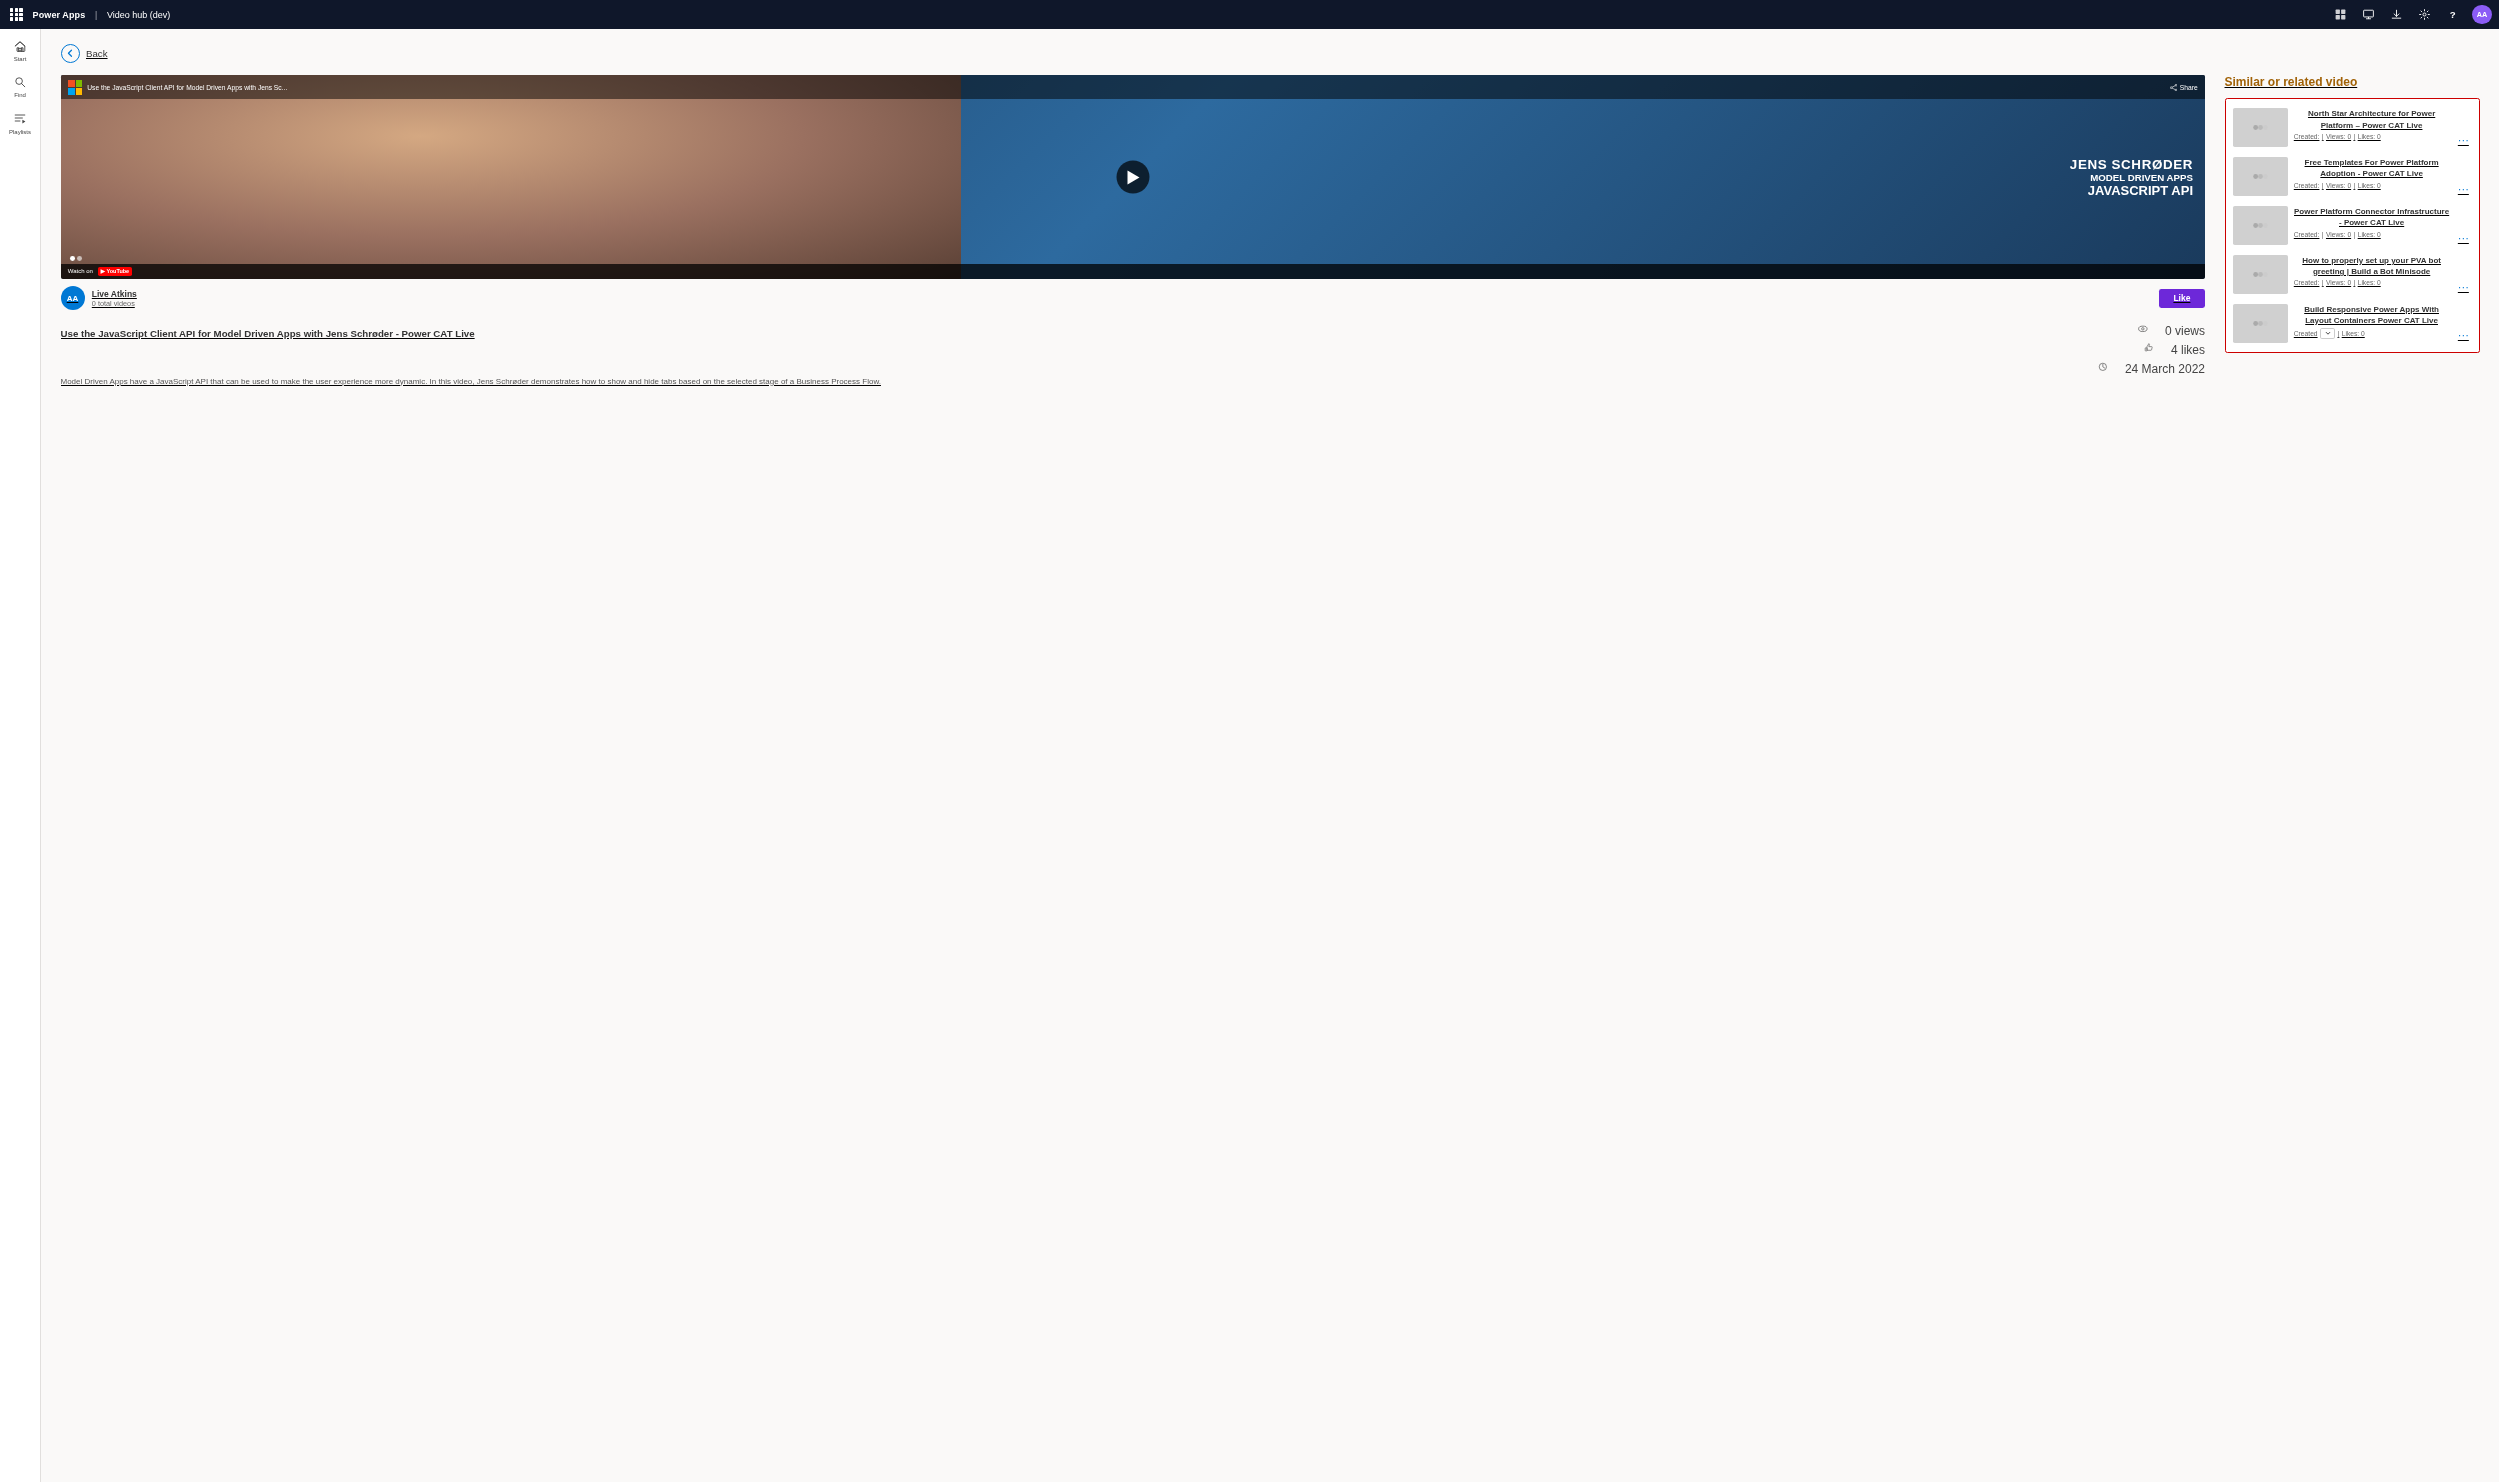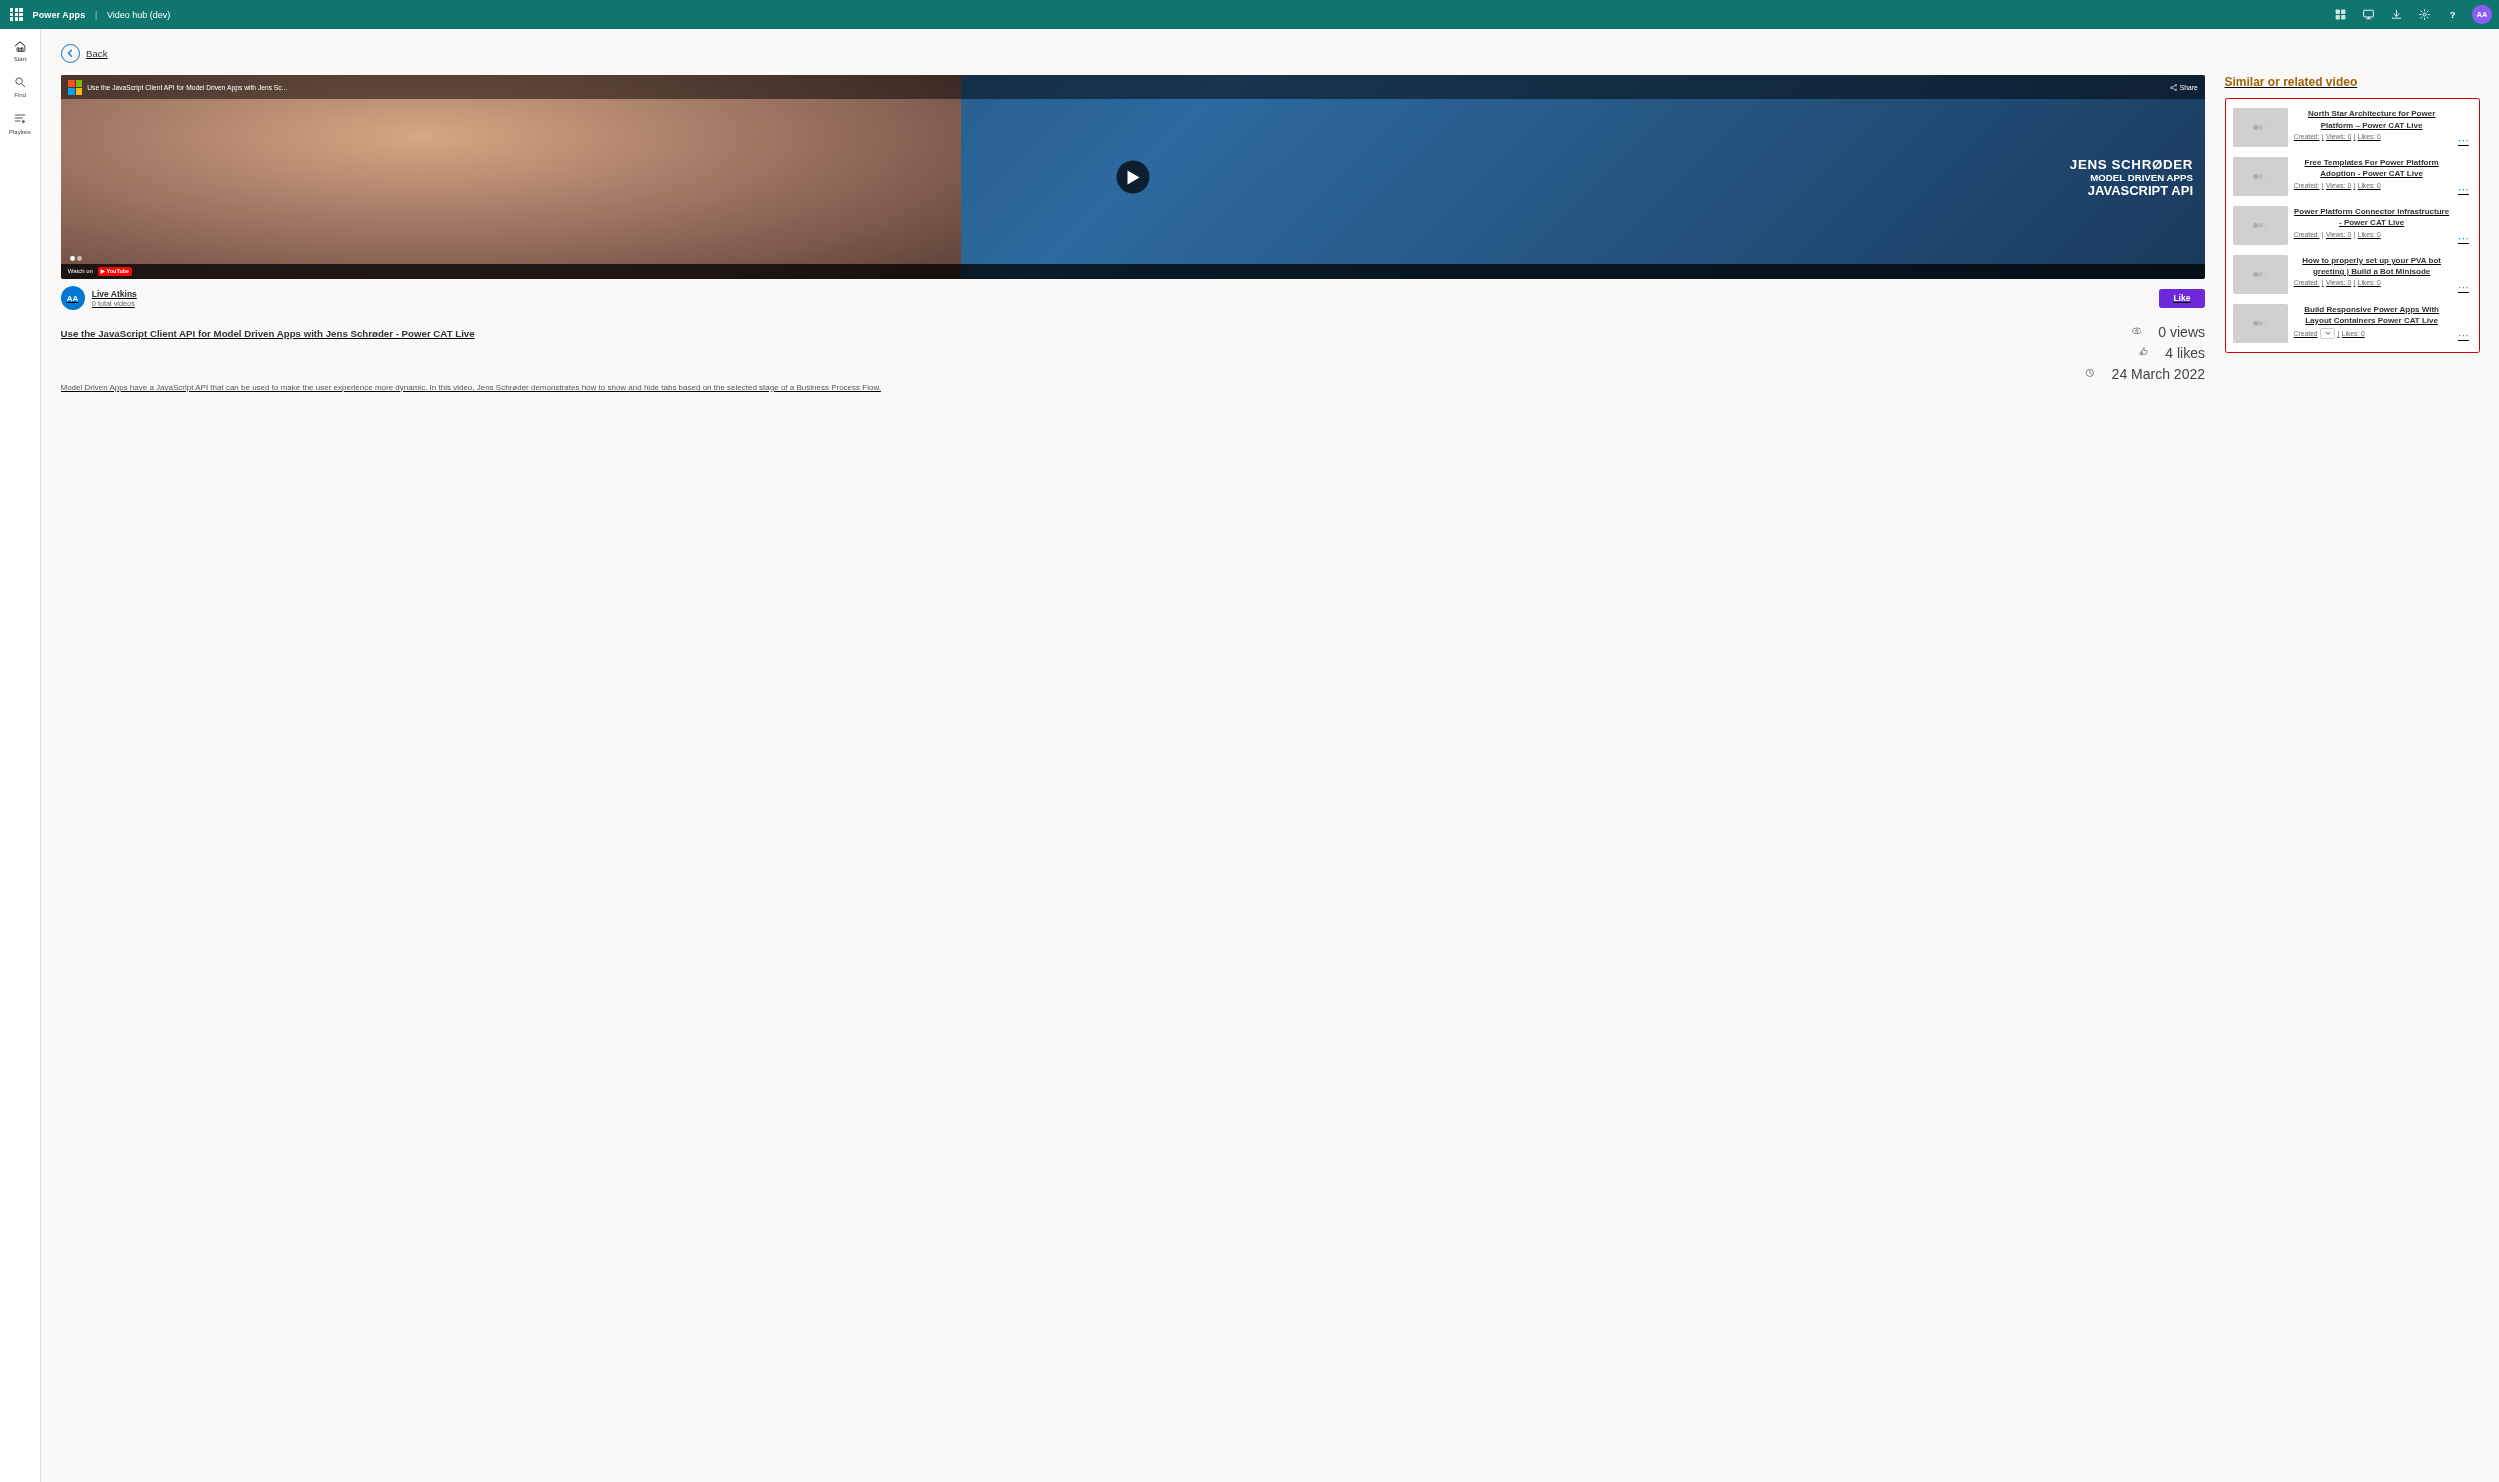--- a/index.html
+++ b/index.html
@@ -1,20 +1,20 @@
 <!DOCTYPE html>
 <html style="font-size:9.7px"><head>
   <meta charset="utf-8">
   <style>
     * { box-sizing: border-box; margin: 0; padding: 0; }
     body { font-family: 'Segoe UI', Arial, sans-serif; background: #f3f2f1; overflow: hidden; }
 
     
     .top-nav {
-      background: #0f766e;
+      background: #0f172a;
       height: 29px;
       display: flex;
       align-items: center;
       padding: 0 7.3px;
       gap: 7.3px;
       color: white;
     }
     .nav-waffle {
       width: 18px; height: 18px;
       display: flex; align-items: center; justify-content: center;
@@ -241,21 +241,21 @@
     
     .video-title { font-size: 9.7px; font-weight: 600; color: #333; margin-top: 8.5px; line-height: 1.4; }
     .video-stats {
       display: flex;
       flex-direction: column;
       gap: 4.9px;
       margin-top: 4.9px;
       float: right;
       text-align: right;
     }
-    .stat-row { display: flex; align-items: center; gap: 17px; justify-content: flex-end; font-size: 14px; color: #444; }
+    .stat-row { display: flex; gap: 17px; justify-content: flex-end; font-size: 12px; color: #444; }
     .stat-icon { font-size: 9px; color: #666; }
     .video-description { font-size: 8px; color: #555; margin-top: 6px; line-height: 1.6; clear: both; }
 
     
     .right-panel { width: 255px; }
     .section-title { font-size: 12px; font-weight: 600; color: #a16207; margin-bottom: 8.5px; }
 
     .related-list {
       border: 1.2px solid #c00;
       border-radius: 2.4px;

